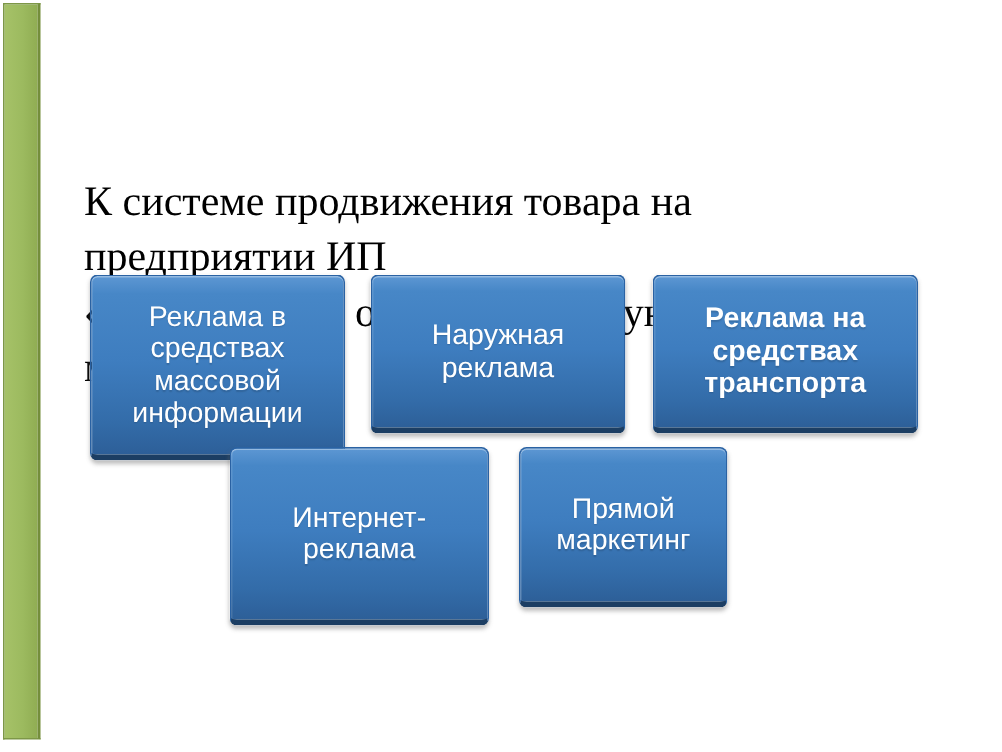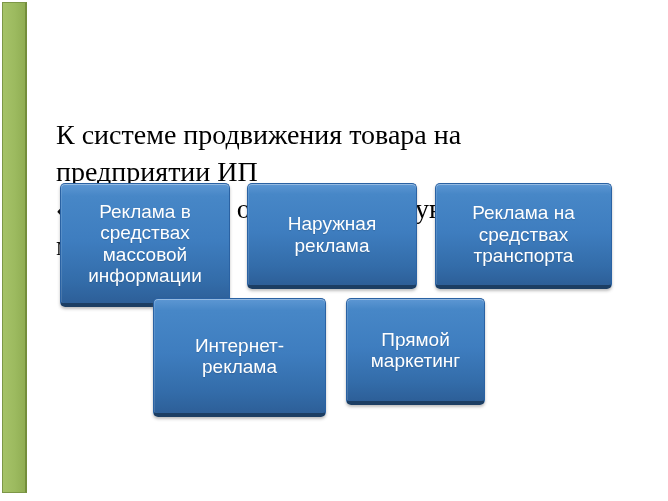--- a/index.html
+++ b/index.html
@@ -58,21 +58,21 @@
     align-items: center;
     justify-content: center;
     text-align: center;
     font-size: 19px;
     line-height: 1.13;
     white-space: pre-line;
     text-shadow: 0 1px 1px rgba(0,0,0,0.15);
   }
   .box-1 { left: 60px;  top: 183px; width: 170px; height: 124px; }
   .box-2 { left: 247px; top: 183px; width: 170px; height: 106px; }
-  .box-3 { left: 435px; top: 183px; width: 177px; height: 106px; }
+  .box-3 { left: 435px; top: 183px; width: 177px; height: 106px; font-weight: bold; }
   .box-4 { left: 153px; top: 298px; width: 173px; height: 119px; }
   .box-5 { left: 346px; top: 298px; width: 139px; height: 107px; }
 </style>
 </head>
 <body>
 
 <div class="slide">
 
   <div class="accent-bar"></div>
 

